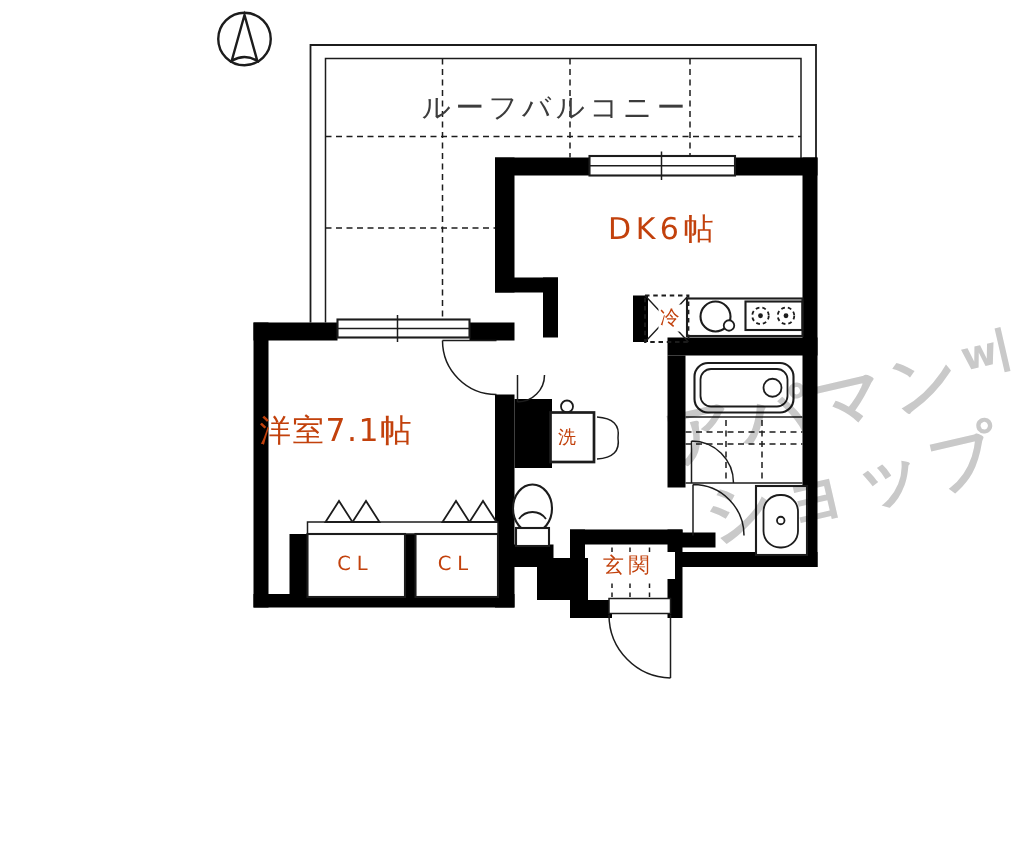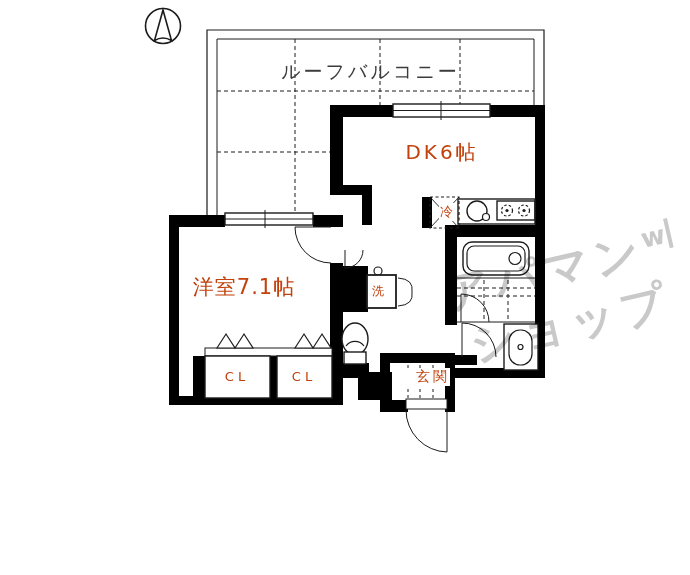--- a/index.html
+++ b/index.html
@@ -3,24 +3,24 @@
 <meta charset="utf-8">
 <style>
   html,body{margin:0;padding:0;background:#ffffff;}
   #stage{position:relative;width:690px;height:575px;background:#ffffff;overflow:hidden;
          font-family:"DejaVu Sans","Liberation Sans",sans-serif;}
   #plan-svg{position:absolute;left:0;top:0;z-index:2;}
   .lbl{position:absolute;z-index:3;color:#c2410c;white-space:nowrap;}
   .lbl-balcony{left:268px;top:59px;width:205px;text-align:center;font-size:19px;
                letter-spacing:3px;color:#3c3c3c;}
   .lbl-dk{left:383px;top:139px;width:118px;text-align:center;font-size:20px;letter-spacing:3px;}
-  .lbl-bedroom{left:173px;top:273px;width:142px;text-align:center;font-size:21px;letter-spacing:1px;}
+  .lbl-bedroom{left:173px;top:273px;width:142px;text-align:left;font-size:21px;letter-spacing:1px;}
   .lbl-fridge{left:439px;top:203px;font-size:13px;background:#fff;padding:0 1px;}
   .lbl-washer{left:372px;top:283px;font-size:12px;}
-  .lbl-genkan{left:402px;top:368px;width:48px;text-align:right;font-size:14px;
+  .lbl-genkan{left:402px;top:368px;width:48px;text-align:left;font-size:14px;
               letter-spacing:3px;background:#fff;}
   .lbl-cl1{left:213px;top:369px;width:48px;text-align:center;font-size:13px;letter-spacing:4px;}
   .lbl-cl2{left:281px;top:369px;width:46px;text-align:center;font-size:13px;letter-spacing:4px;}
   .watermark{position:absolute;left:436px;top:258px;z-index:5;color:#c9c9c9;
              font-weight:bold;font-size:45px;line-height:56px;letter-spacing:5px;
              transform:rotate(-13deg);transform-origin:left top;mix-blend-mode:multiply;
              pointer-events:none;}
   .watermark .wm-line2{display:block;margin-left:14px;}
   .watermark .wm-logo{font-size:26px;vertical-align:super;letter-spacing:0;
                       border-right:4px solid #c9c9c9;padding-right:2px;}

